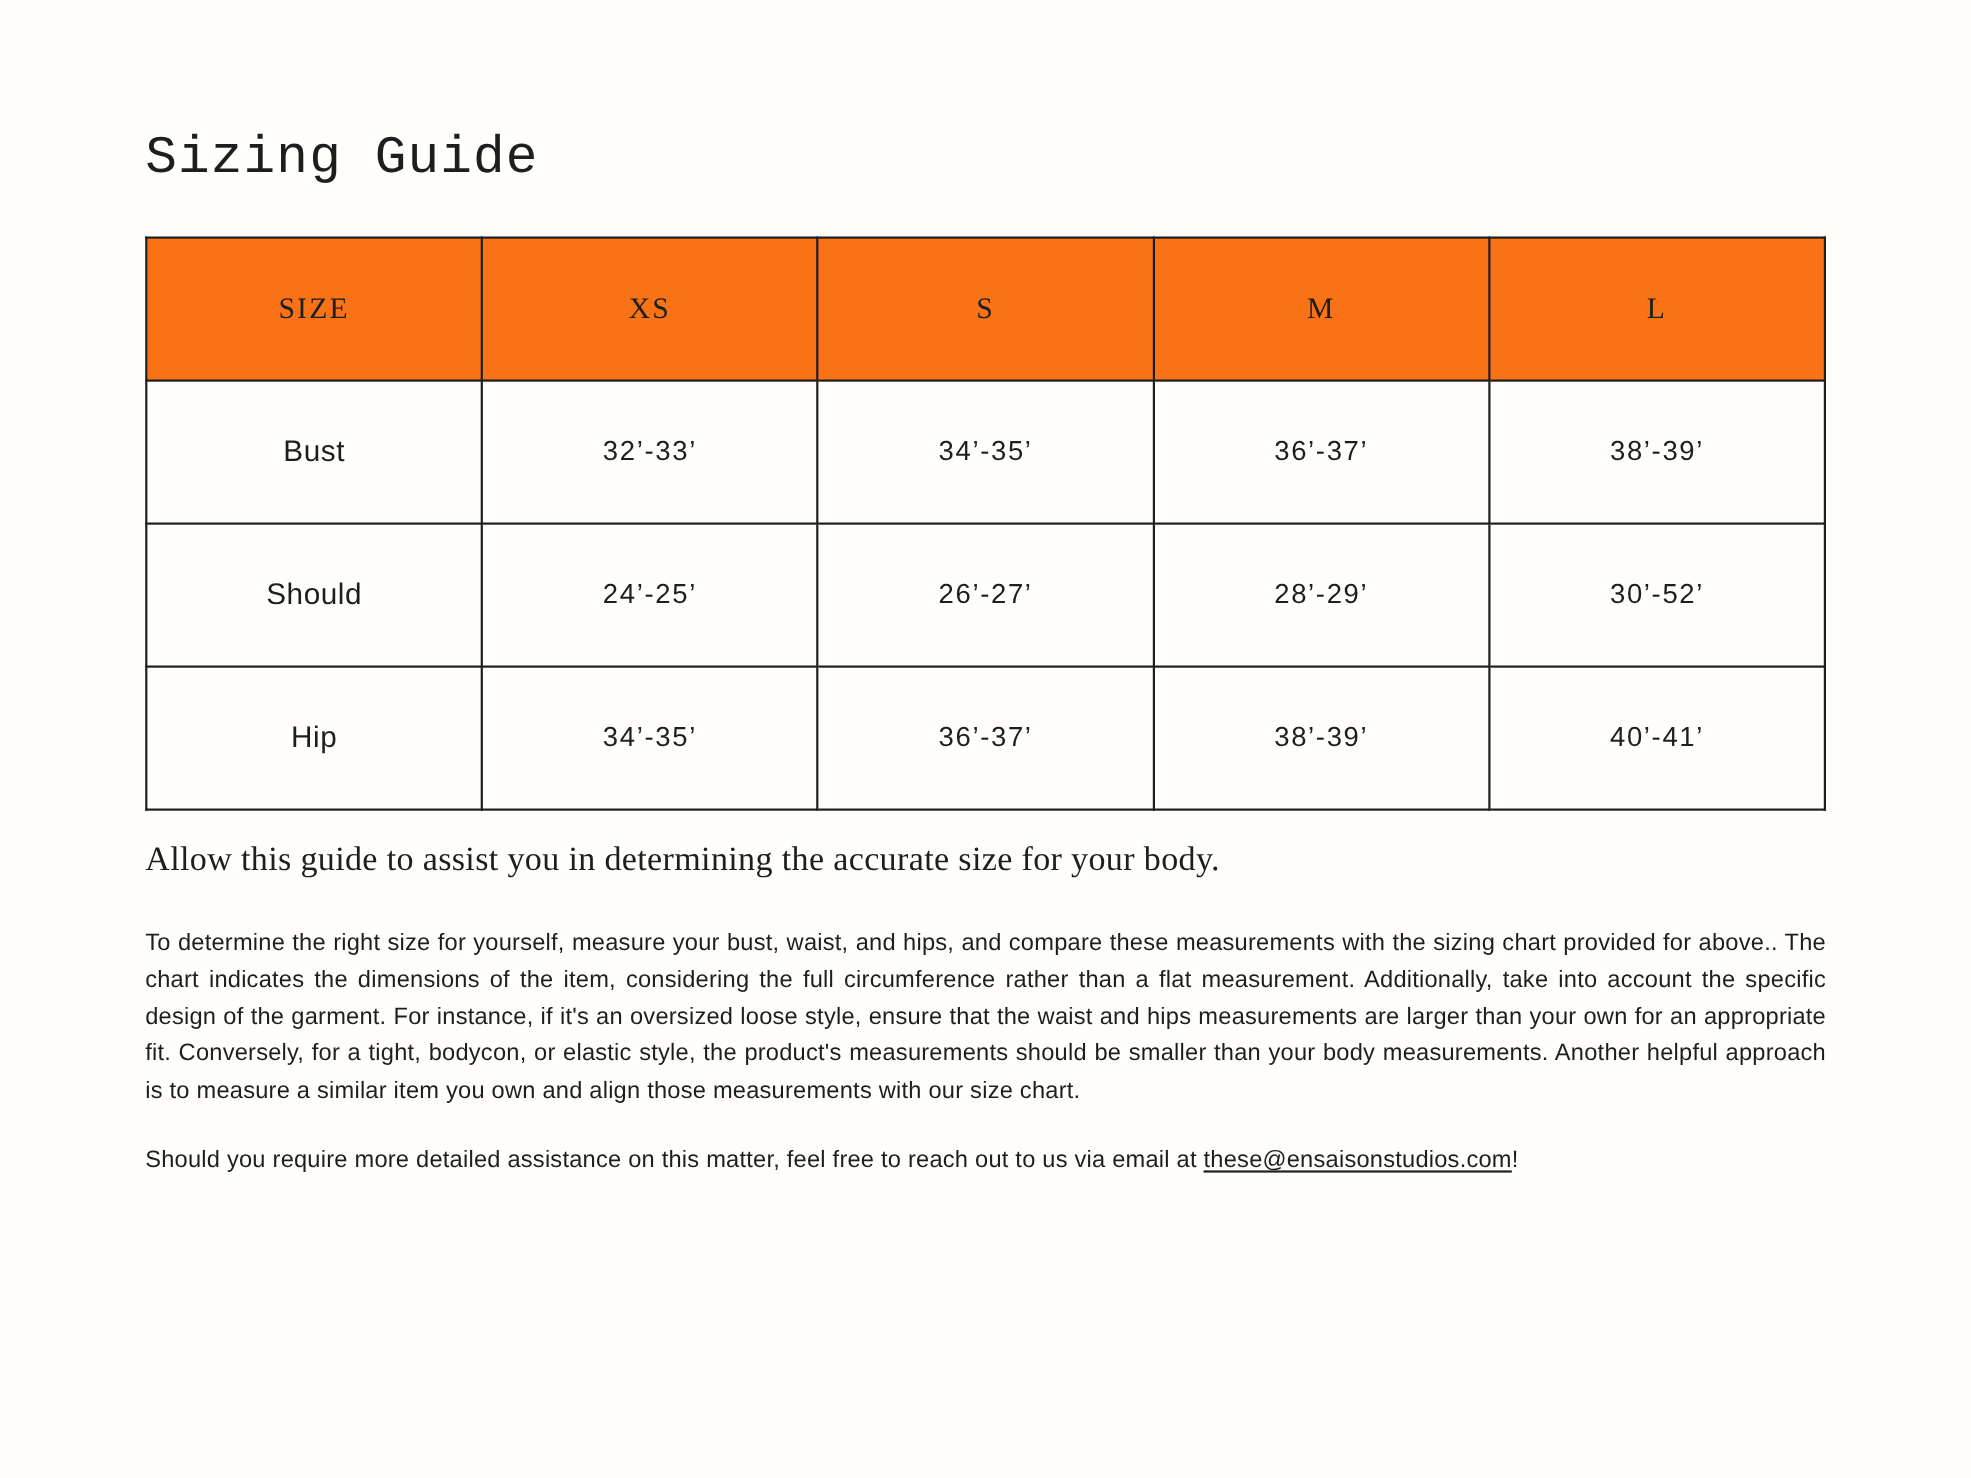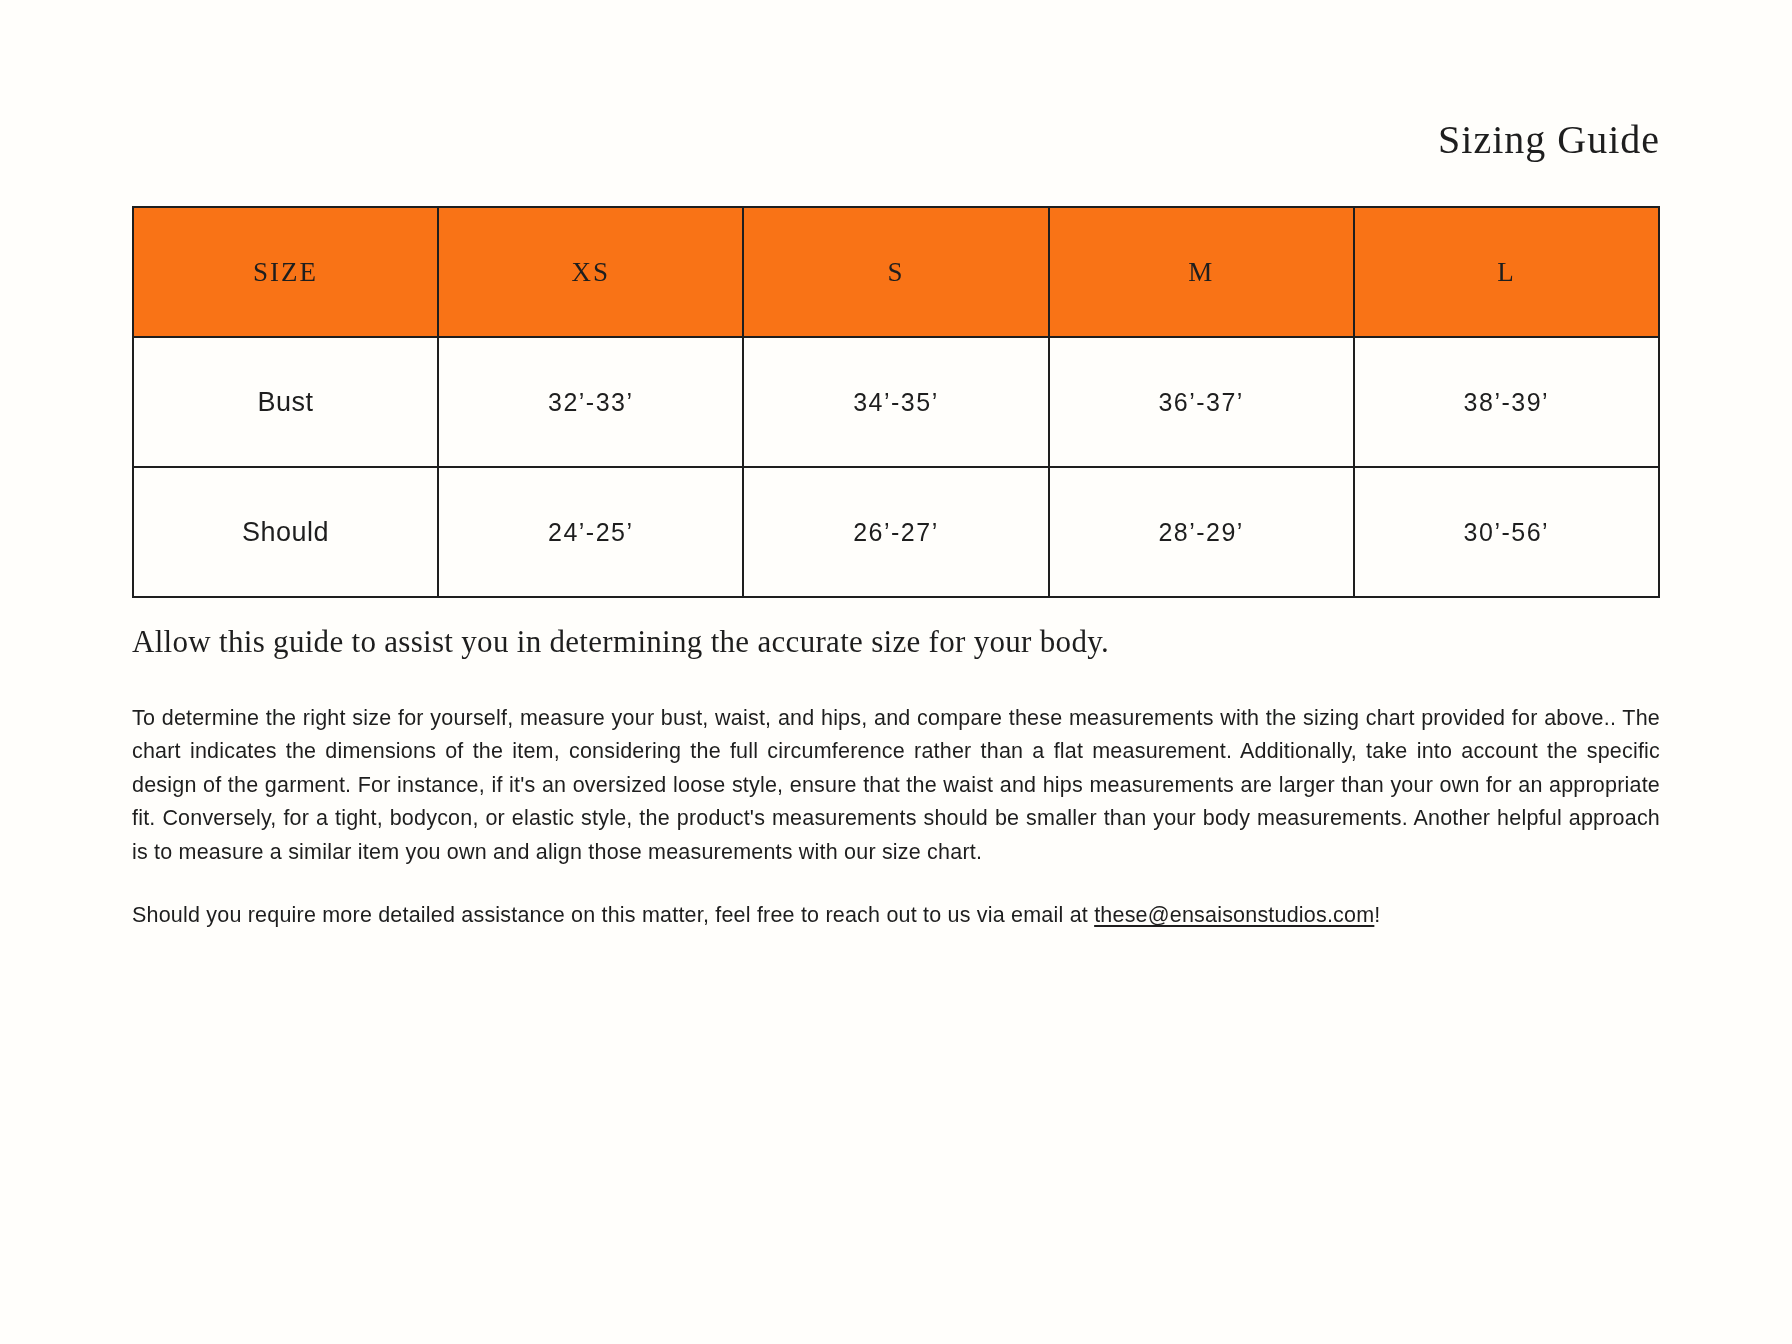--- a/index.html
+++ b/index.html
@@ -13,24 +13,24 @@
     color: #1e1e1e;
     font-family: "Liberation Sans", sans-serif;
     overflow: hidden;
   }
   .page {
     padding: 0 132px;
     box-sizing: border-box;
   }
   .page-title {
     margin-top: 118px;
-    text-align: right;
-    font-family: Liberation Serif, serif;
+    text-align: left;
+    font-family: Liberation Mono, monospace;
     font-weight: 400;
-    font-size: 40px;
+    font-size: 48px;
     letter-spacing: 1px;
     line-height: 1.1;
   }
   table.size-table {
     width: 100%;
     border-collapse: collapse;
     margin-top: 44px;
     table-layout: fixed;
   }
   table.size-table th,
@@ -106,21 +106,28 @@
         <td class="measure">32’-33’</td>
         <td class="measure">34’-35’</td>
         <td class="measure">36’-37’</td>
         <td class="measure">38’-39’</td>
       </tr>
       <tr>
         <td class="row-label">Should</td>
         <td class="measure">24’-25’</td>
         <td class="measure">26’-27’</td>
         <td class="measure">28’-29’</td>
-        <td class="measure">30’-56’</td>
+        <td class="measure">30’-52’</td>
+      </tr>
+      <tr>
+        <td class="row-label">Hip</td>
+        <td class="measure">34’-35’</td>
+        <td class="measure">36’-37’</td>
+        <td class="measure">38’-39’</td>
+        <td class="measure">40’-41’</td>
       </tr>
     </tbody>
   </table>
 
   <h2 class="subheading">Allow this guide to assist you in determining the accurate size for your body.</h2>
 
   <p class="body-paragraph">To determine the right size for yourself, measure your bust, waist, and hips, and compare these measurements with the sizing chart provided for above.. The chart indicates the dimensions of the item, considering the full circumference rather than a flat measurement. Additionally, take into account the specific design of the garment. For instance, if it's an oversized loose style, ensure that the waist and hips measurements are larger than your own for an appropriate fit. Conversely, for a tight, bodycon, or elastic style, the product's measurements should be smaller than your body measurements. Another helpful approach is to measure a similar item you own and align those measurements with our size chart.</p>
 
   <p class="contact-line"><span>Should you require more detailed assistance on this matter, feel free to reach out to us via email at </span><a href="#">these@ensaisonstudios.com</a><span>!</span></p>
 

